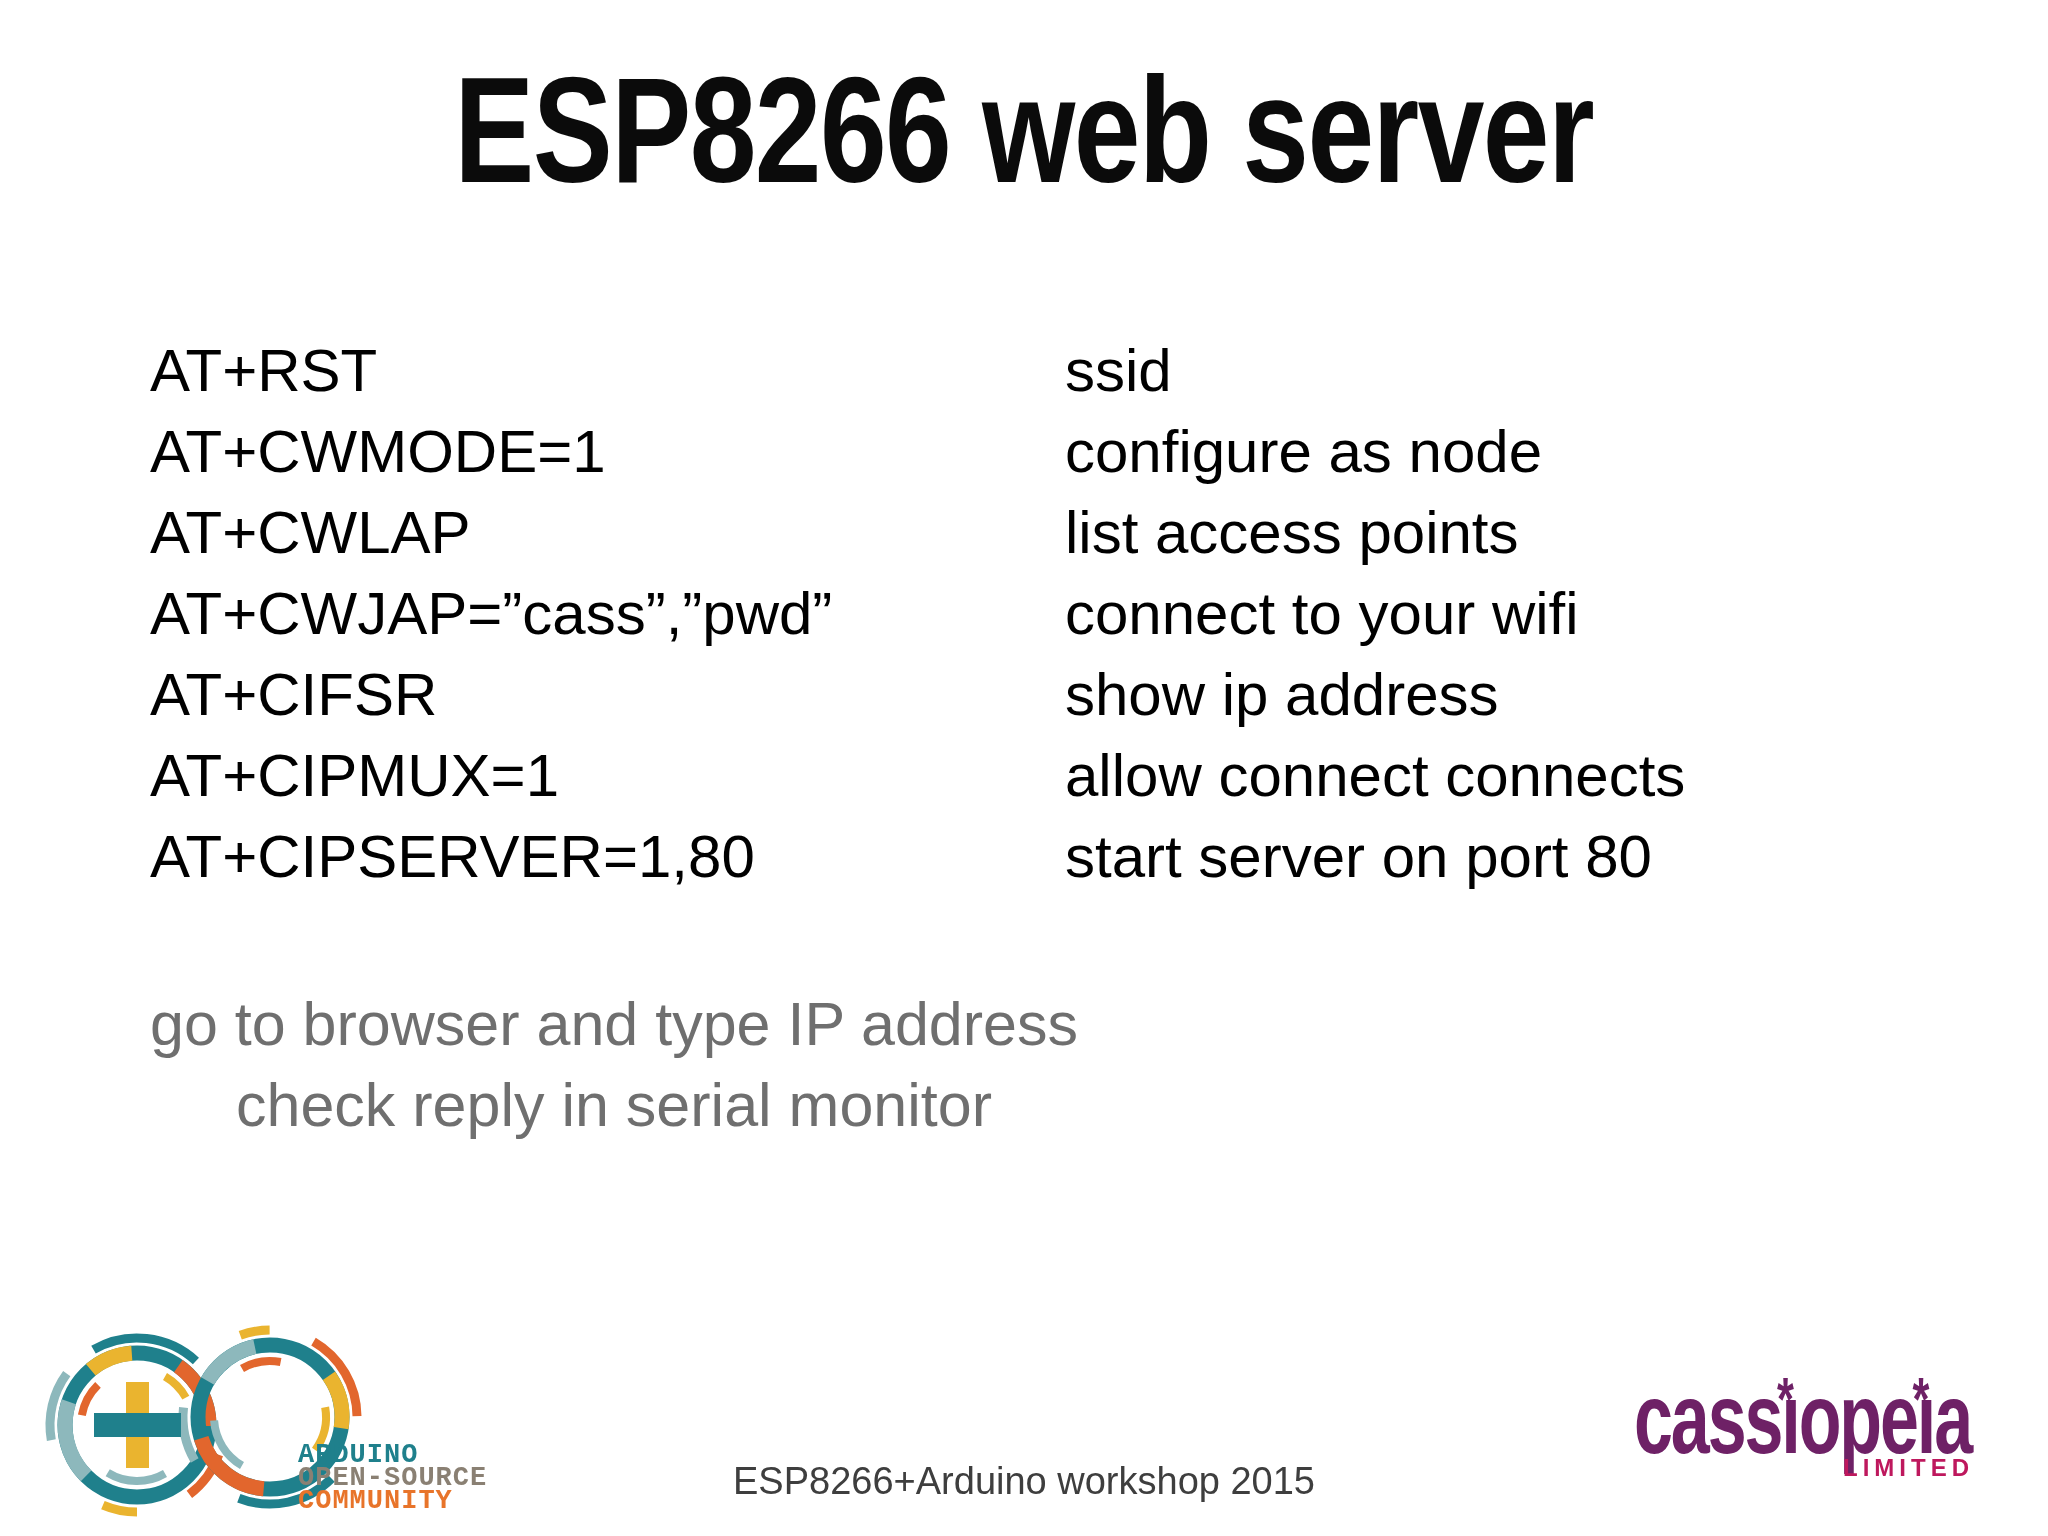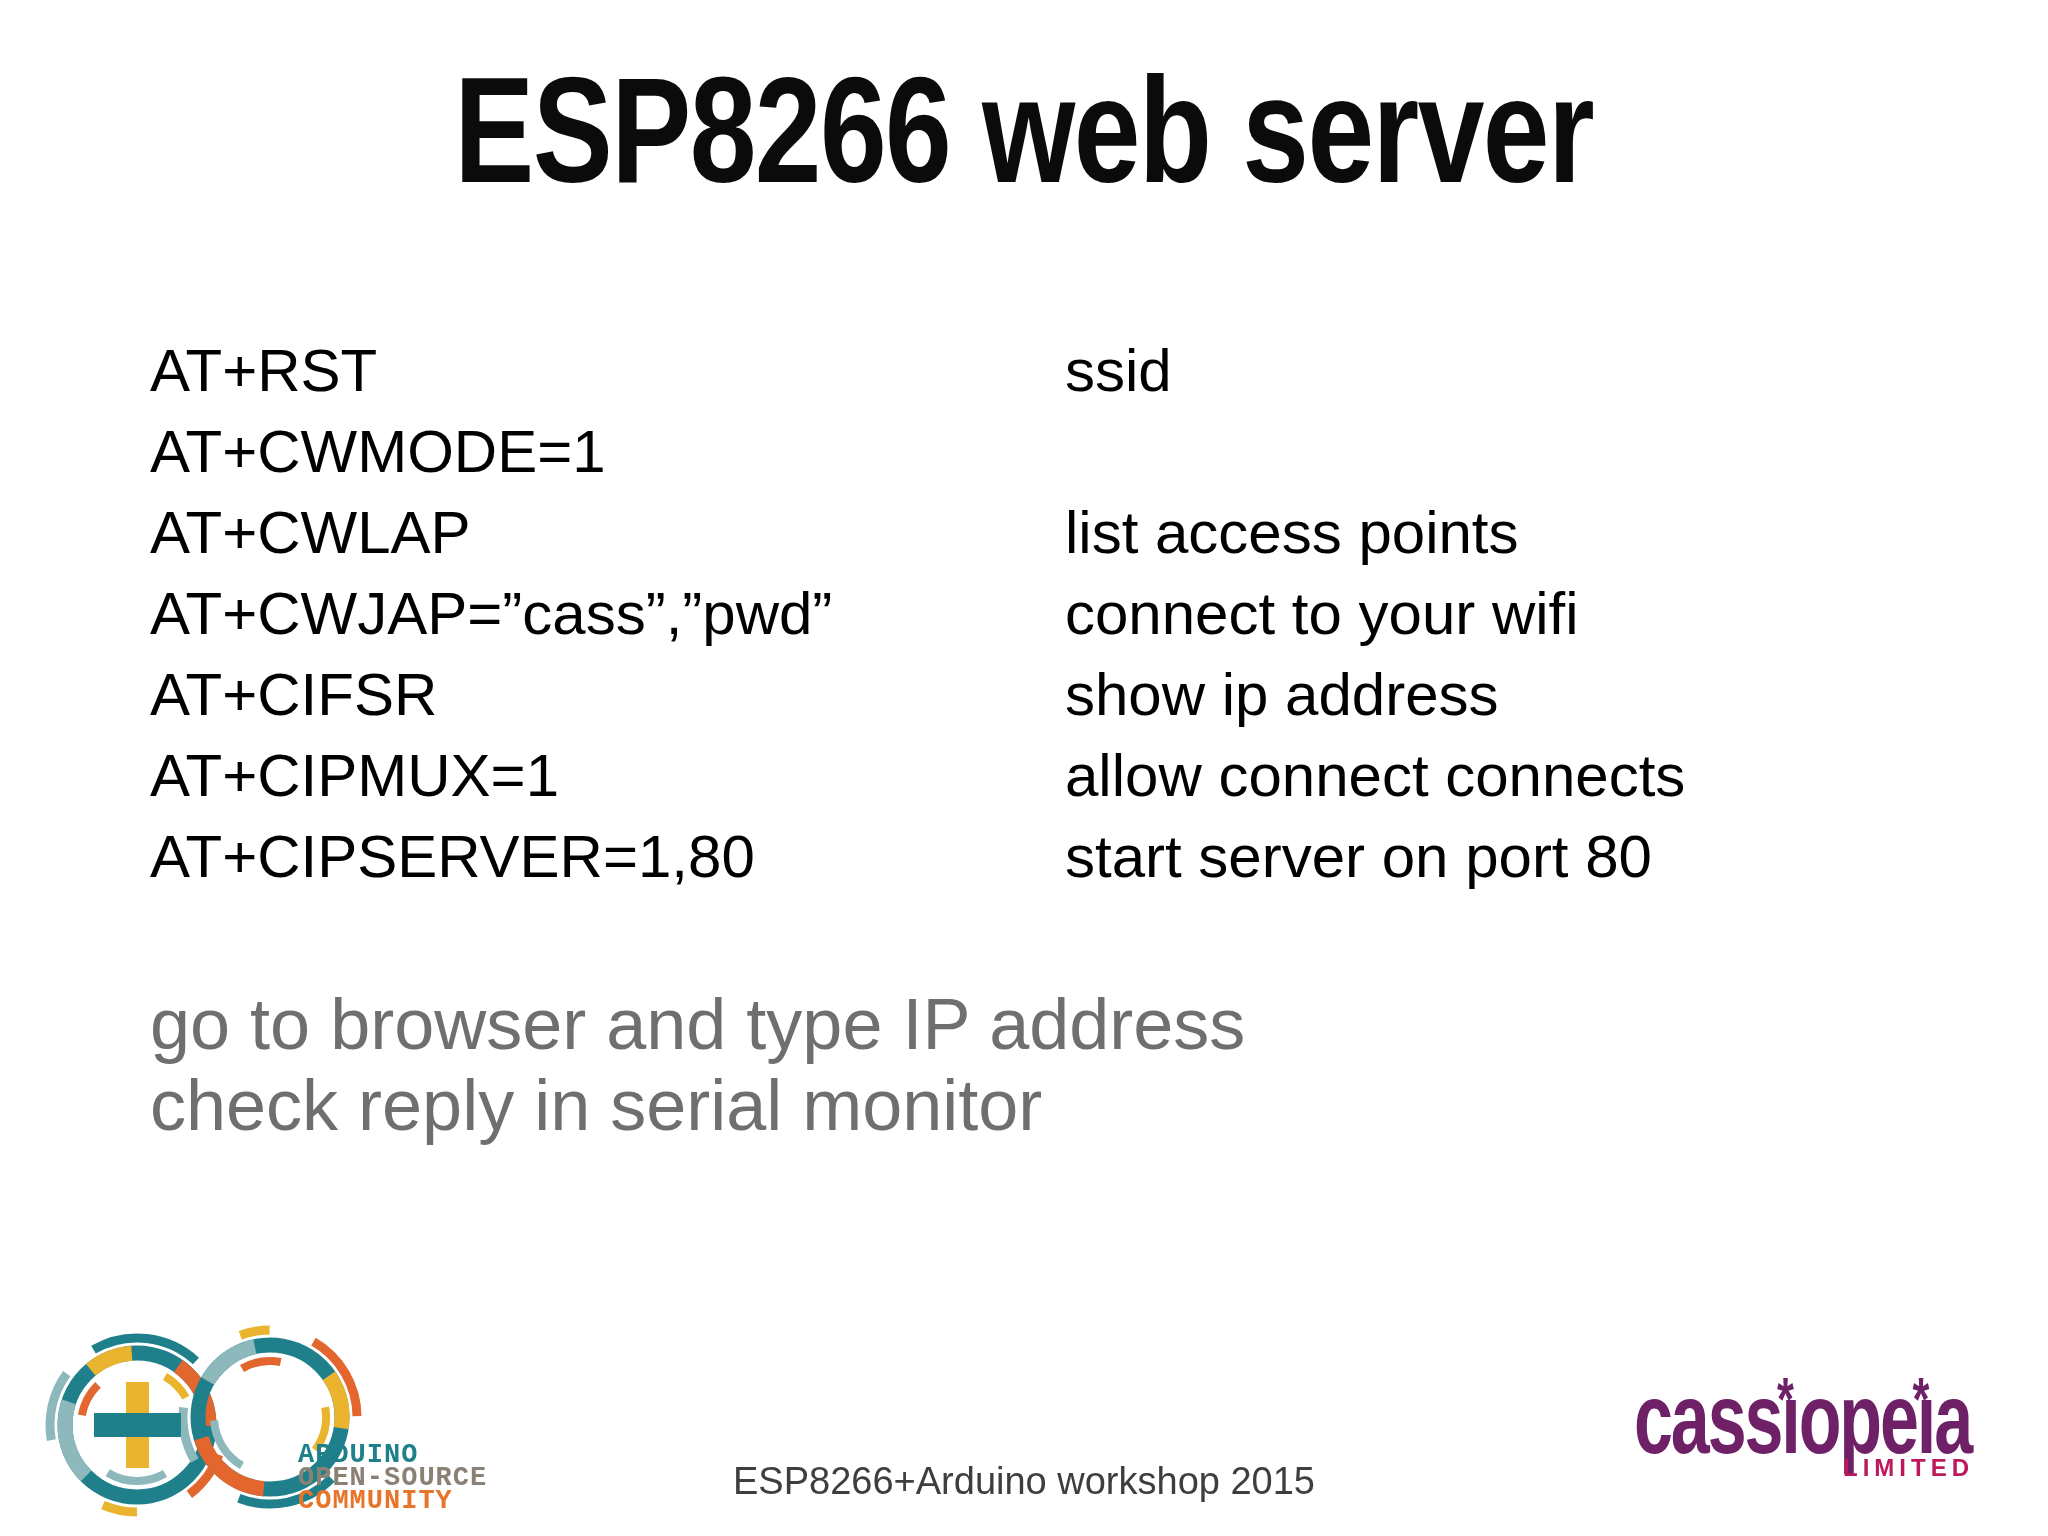--- a/index.html
+++ b/index.html
@@ -52,24 +52,25 @@
     width: 915px;
     flex: 0 0 915px;
   }
   .desc { display: inline-block; }
 
   
   .notes {
     position: absolute;
     top: 984px;
     left: 150px;
-    font-size: 72px;
+    font-size: 61px;
     line-height: 81px;
     color: #6f6f6f;
     white-space: nowrap;
+    text-align: center;
   }
 
   
   .footer {
     position: absolute;
     top: 1460px;
     left: 0;
     width: 100%;
     text-align: center;
     font-size: 38px;
@@ -145,20 +146,21 @@
 
   <h1 class="title"><span class="condense">ESP8266 web server</span></h1>
 
   <div class="commands">
     <div class="command-row">
       <span class="cmd">AT+RST</span>
       <span class="desc">ssid</span>
     </div>
     <div class="command-row">
       <span class="cmd">AT+CWMODE=1</span>
+      <span class="desc">configure as node</span>
     </div>
     <div class="command-row">
       <span class="cmd">AT+CWLAP</span>
       <span class="desc">list access points</span>
     </div>
     <div class="command-row">
       <span class="cmd">AT+CWJAP=”cass”,”pwd”</span>
       <span class="desc">connect to your wifi</span>
     </div>
     <div class="command-row">

